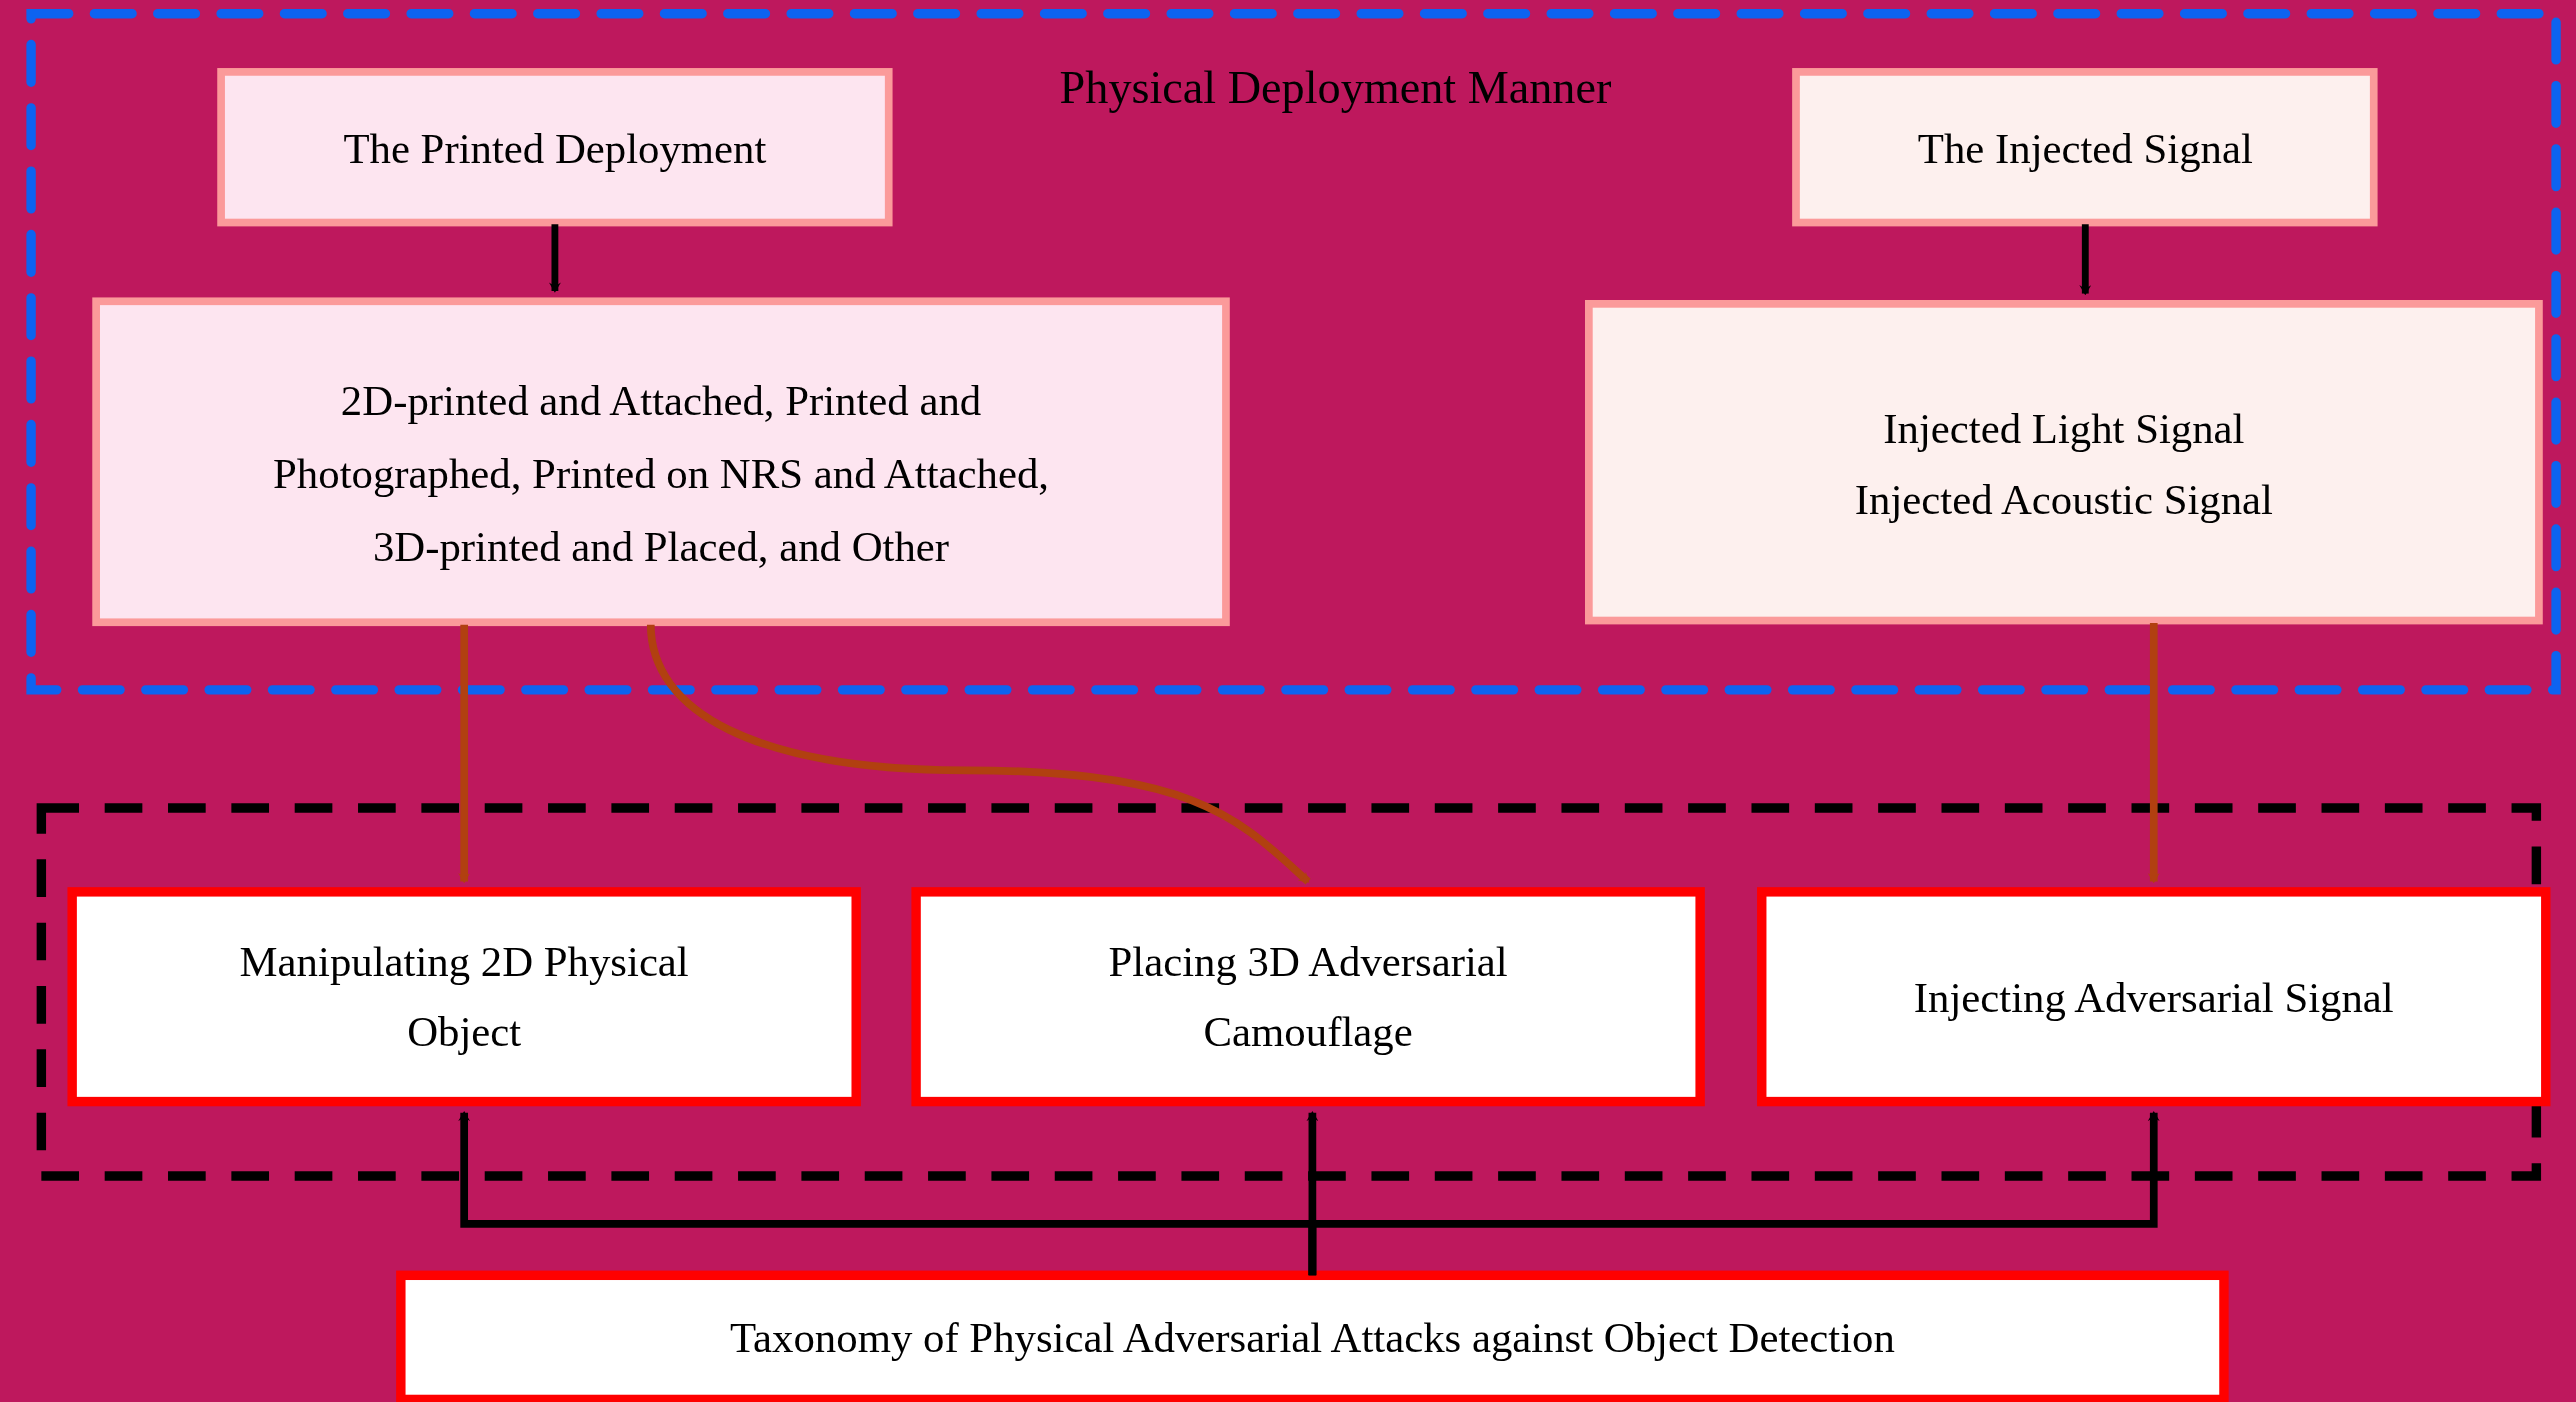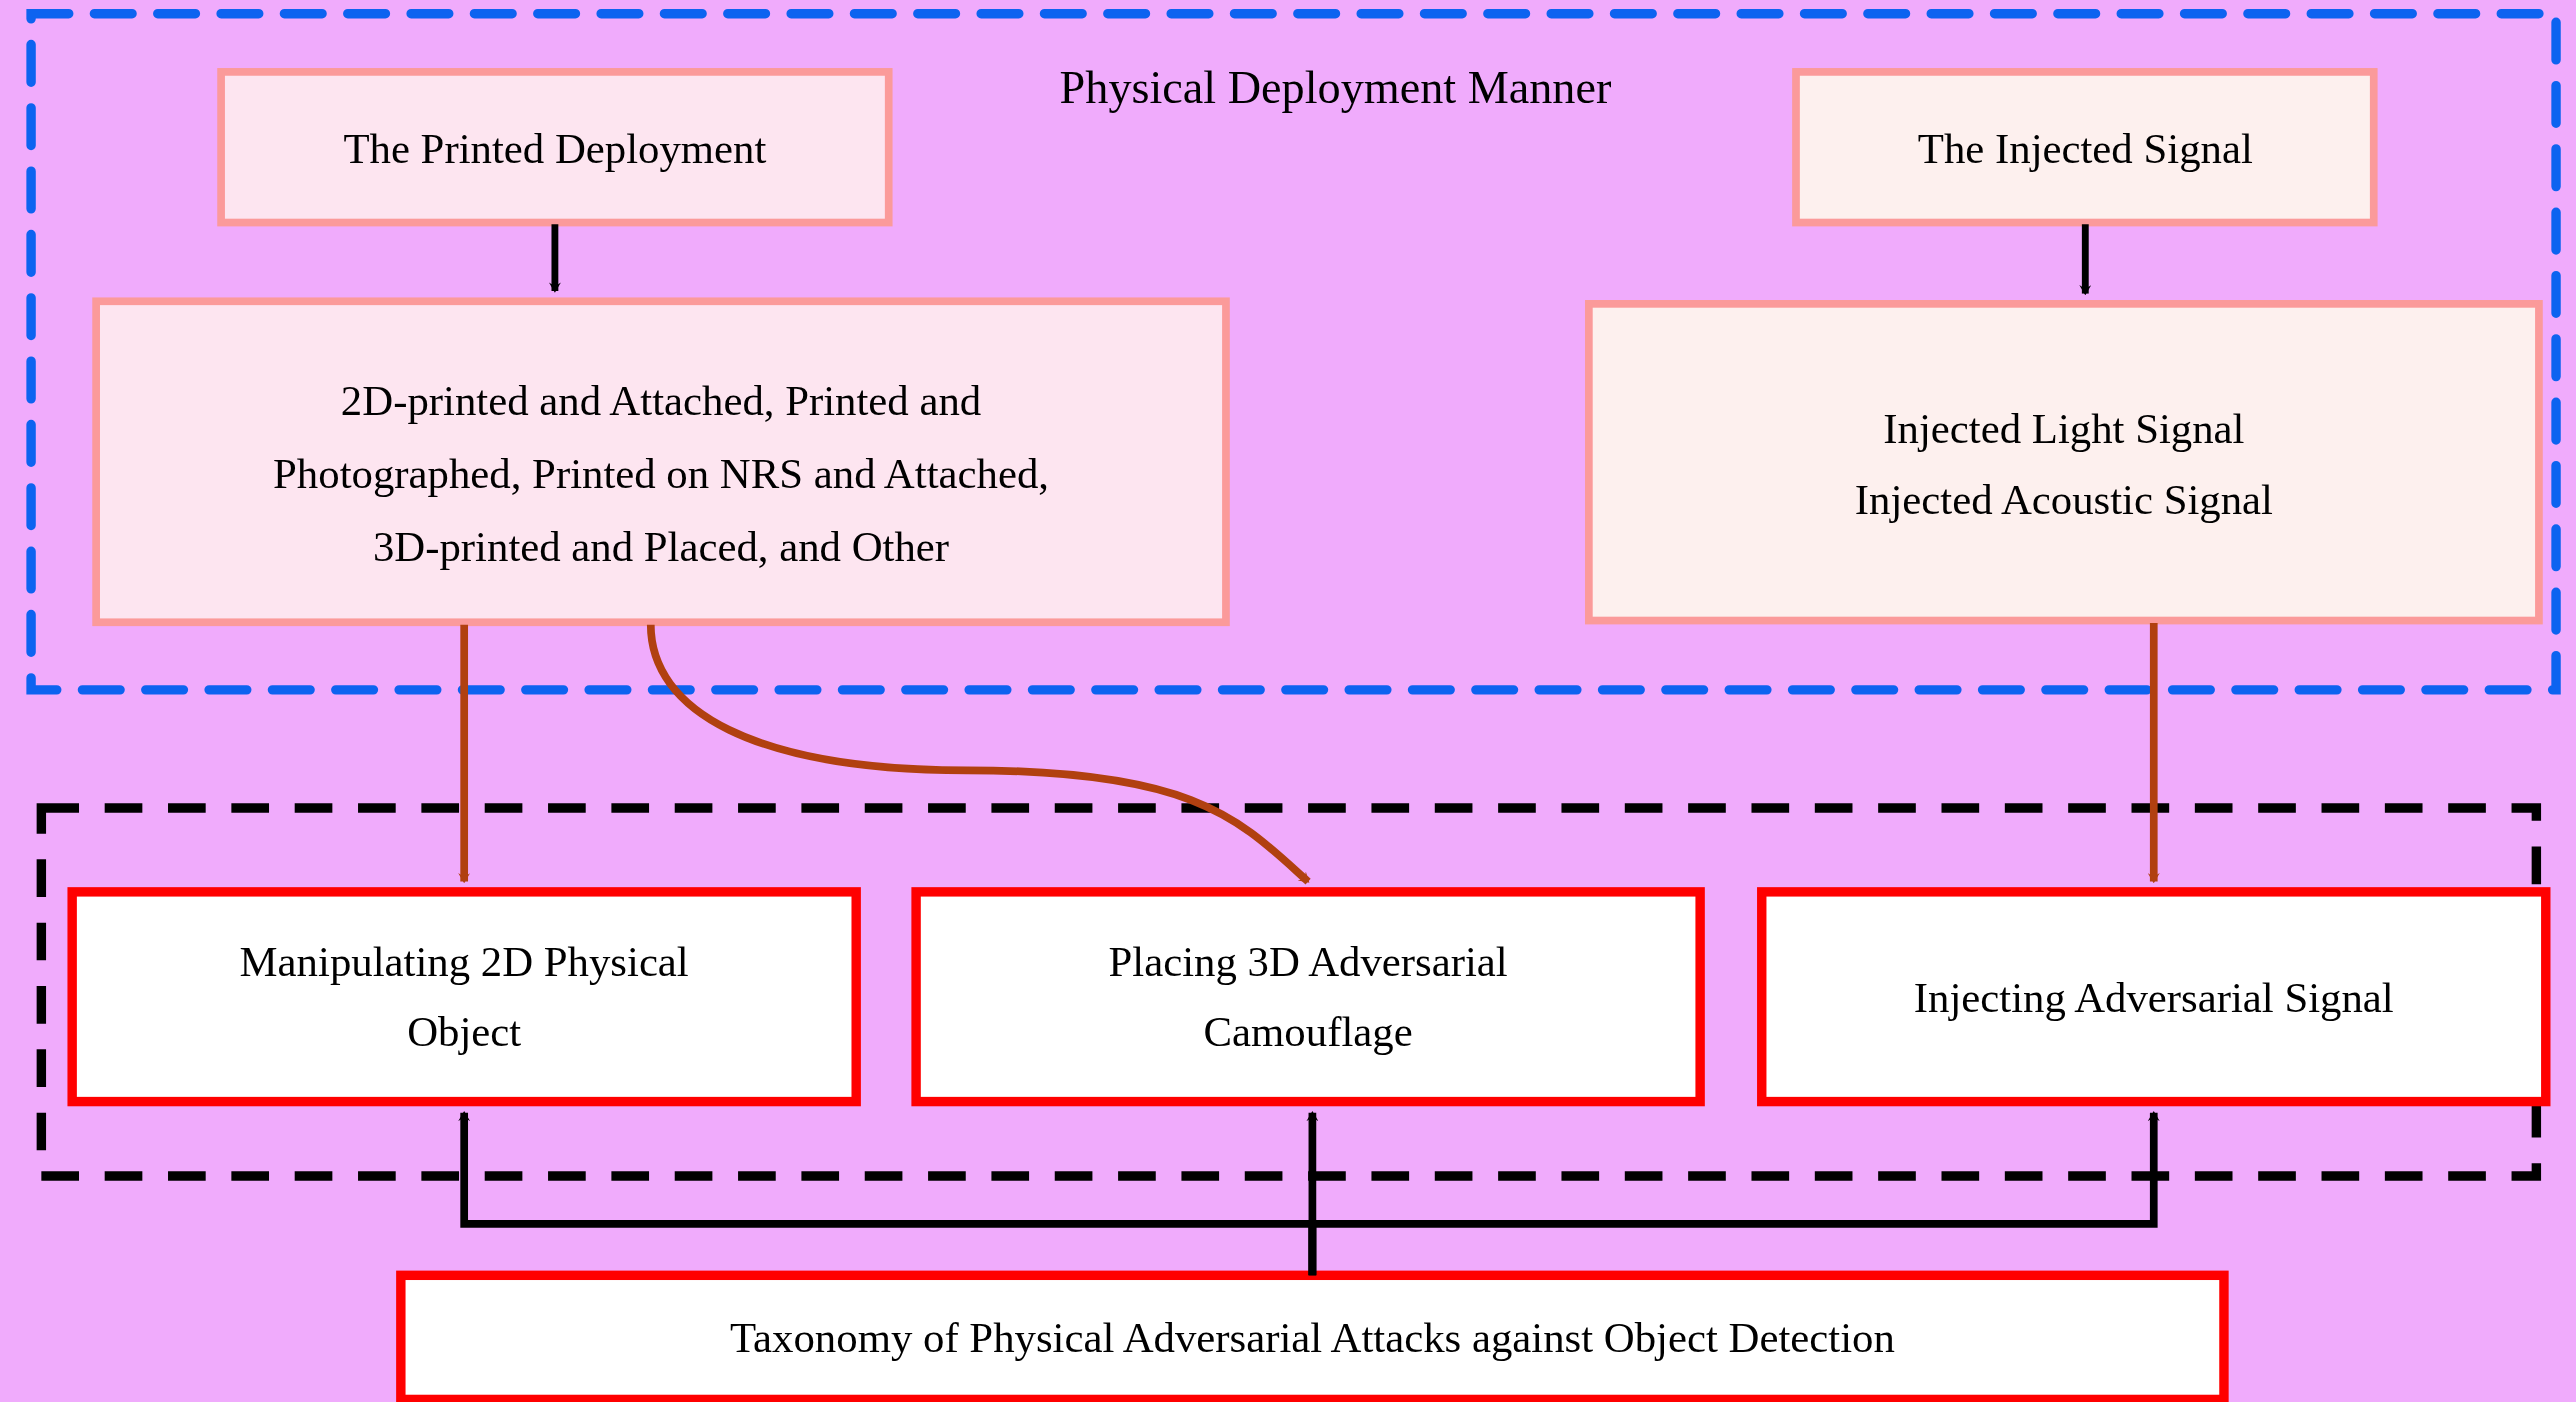--- a/index.html
+++ b/index.html
@@ -7,21 +7,21 @@
     padding: 0;
     background: #ffffff;
   }
   body {
     font-family: "Liberation Serif", "DejaVu Serif", serif;
   }
   #stage {
     position: relative;
     width: 2576px;
     height: 1402px;
-    background: #f0abfc;
+    background: #be185d;
     overflow: hidden;
   }
   #diagram-svg {
     position: absolute;
     left: 0;
     top: 0;
     width: 2576px;
     height: 1402px;
   }
   .grp-label {

